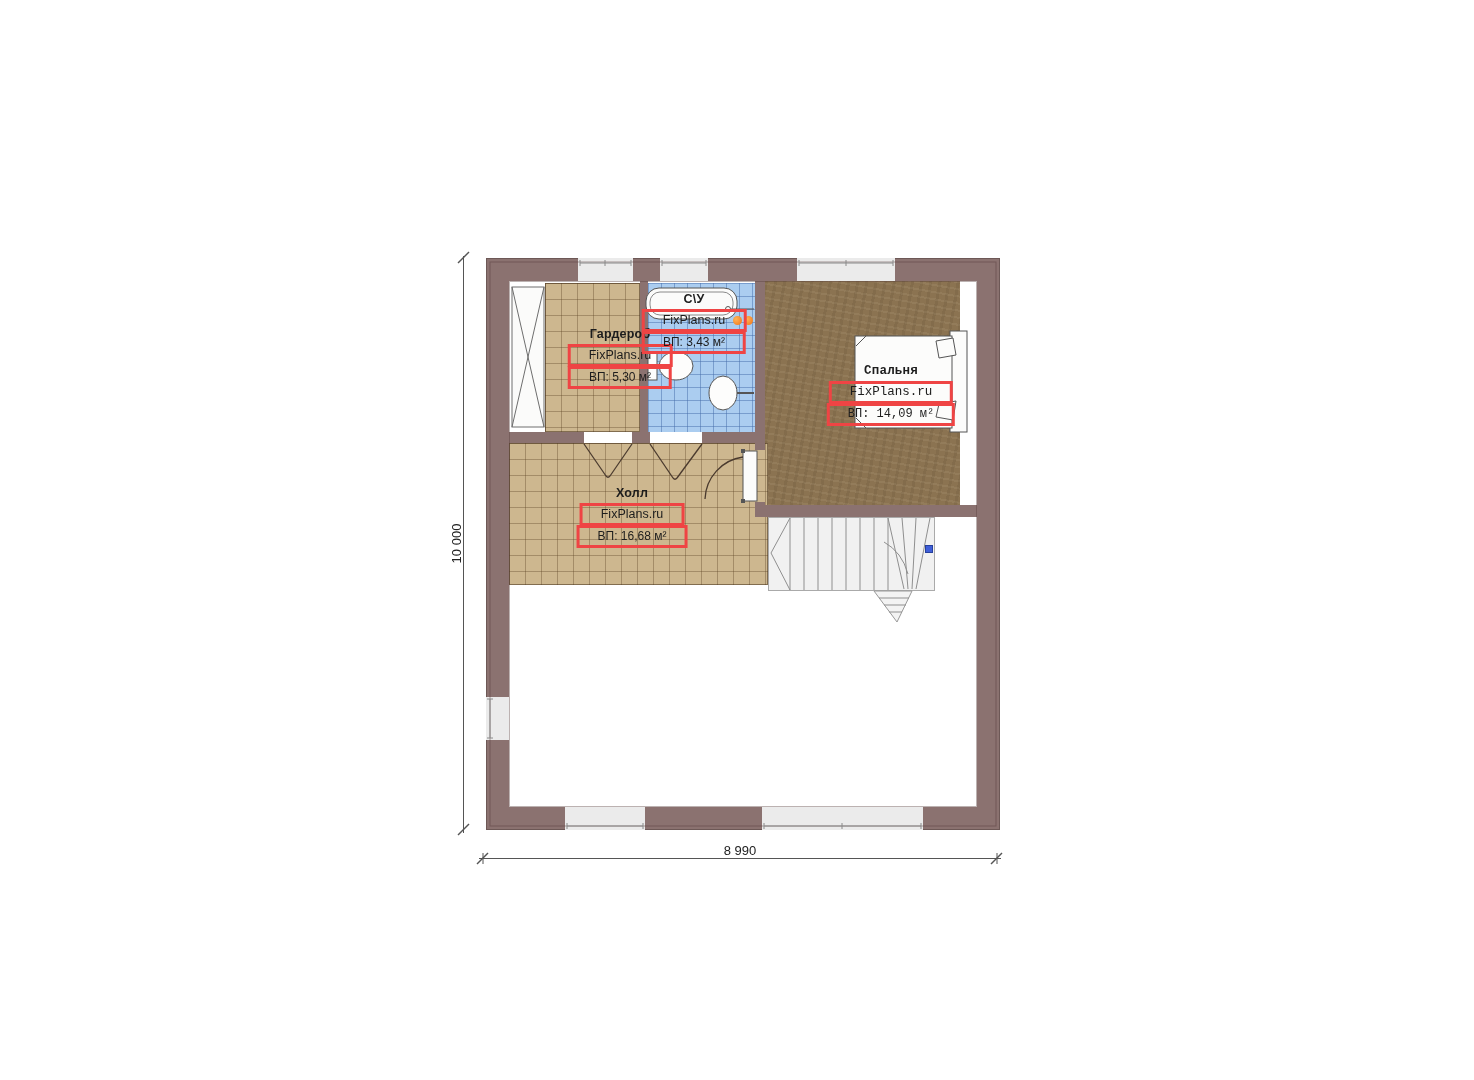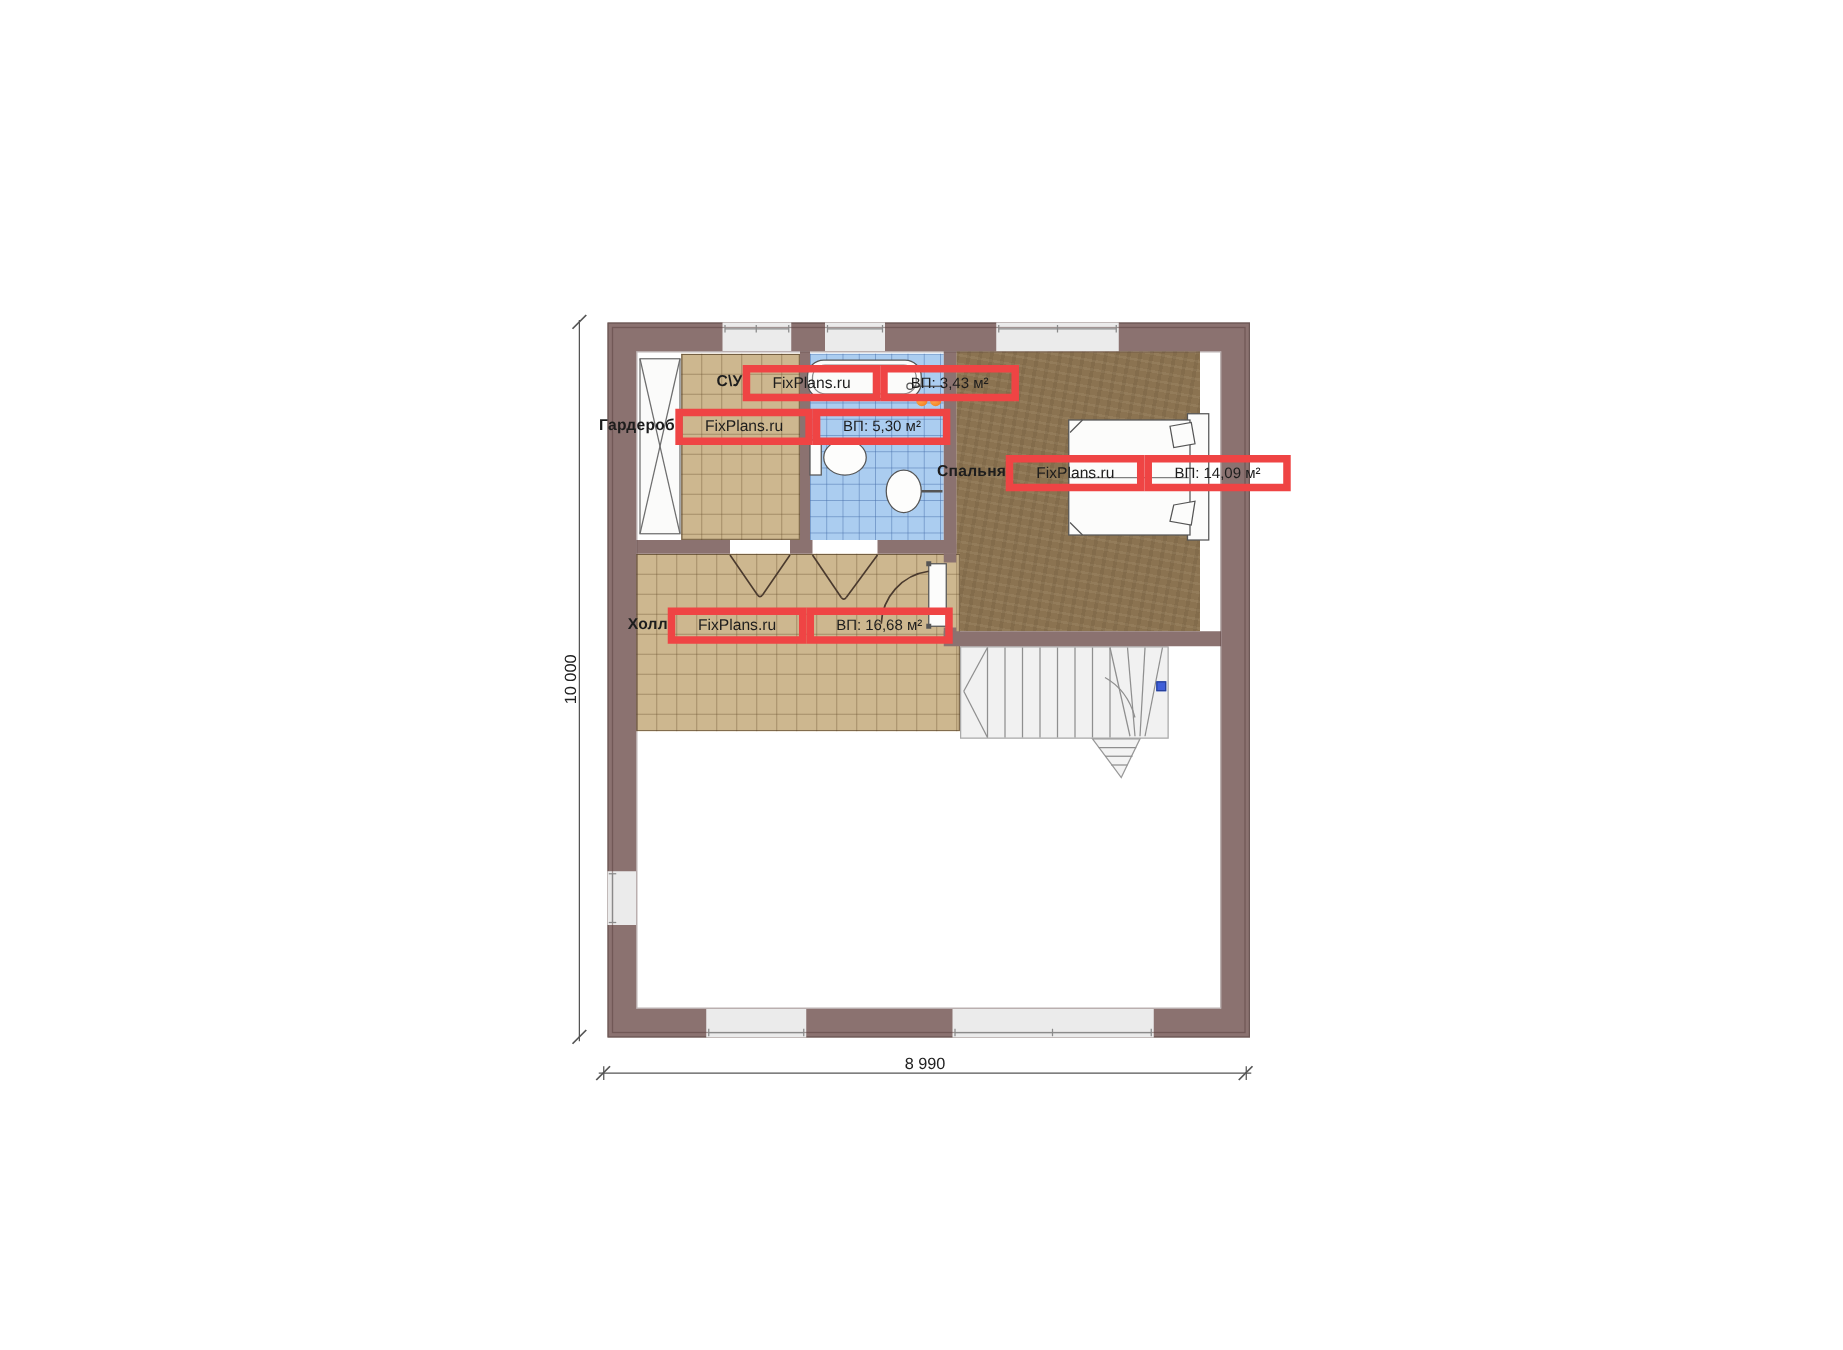--- a/index.html
+++ b/index.html
@@ -32,25 +32,25 @@
     background-color:#8b7351;
     background-image:
       repeating-linear-gradient(100deg, rgba(60,45,25,.10) 0 3px, transparent 3px 9px),
       repeating-linear-gradient(10deg, rgba(255,240,210,.07) 0 2px, transparent 2px 7px);
   }
   .window{background:#ebebeb;}
   .stairs{background:#f1f1f1;box-shadow:inset 0 0 0 1px #aaaaaa;}
   
   .room-label{
     position:absolute;transform:translateX(-50%);
-    display:flex;flex-direction:row;align-items:center;
+    display:flex;flex-direction:column;align-items:center;
     color:#1d1d1d;z-index:30;white-space:nowrap;
   }
   .room-name{font-size:12.5px;font-weight:bold;margin-bottom:3px;letter-spacing:.2px;}
-  .label-box{border:6px solid #ef4444;padding:1px 18px;font-size:12.5px;line-height:15px;}
+  .label-box{border:3px solid #ef4444;padding:1px 18px;font-size:12.5px;line-height:15px;}
   .label-box.area{margin-top:-1px;font-size:12px;}
   .dim-text{position:absolute;font-size:13px;color:#222;z-index:30;text-align:center;}
   .dot{position:absolute;width:9px;height:9px;border-radius:50%;
     background:radial-gradient(circle at 35% 35%, #ffb257, #f07416);z-index:25;}
   .marker-blue{position:absolute;width:8px;height:8px;background:#3f5ed8;border:1px solid #26409c;box-sizing:border-box;z-index:25;}
   svg.linework{position:absolute;left:0;top:0;z-index:20;pointer-events:none;}
 </style>
 </head>
 <body>
 
@@ -206,21 +206,21 @@
     <div class="label-box">FixPlans.ru</div>
     <div class="label-box area">ВП: 5,30 м²</div>
   </div>
 
   <div class="room-label" style="left:694px;top:292px;">
     <div class="room-name">С\У</div>
     <div class="label-box">FixPlans.ru</div>
     <div class="label-box area">ВП: 3,43 м²</div>
   </div>
 
-  <div class="room-label" style="left:891px;top:364px;">
+  <div class="room-label" style="left:891px;top:364px;font-family:Liberation Mono, monospace;">
     <div class="room-name">Спальня</div>
     <div class="label-box">FixPlans.ru</div>
     <div class="label-box area">ВП: 14,09 м²</div>
   </div>
 
   <div class="room-label" style="left:632px;top:486px;">
     <div class="room-name">Холл</div>
     <div class="label-box">FixPlans.ru</div>
     <div class="label-box area">ВП: 16,68 м²</div>
   </div>

